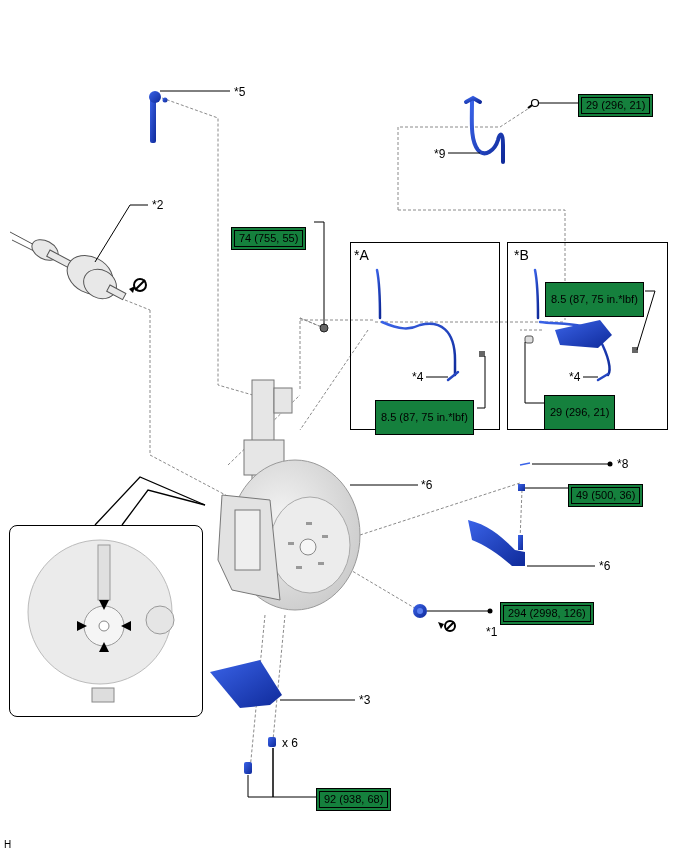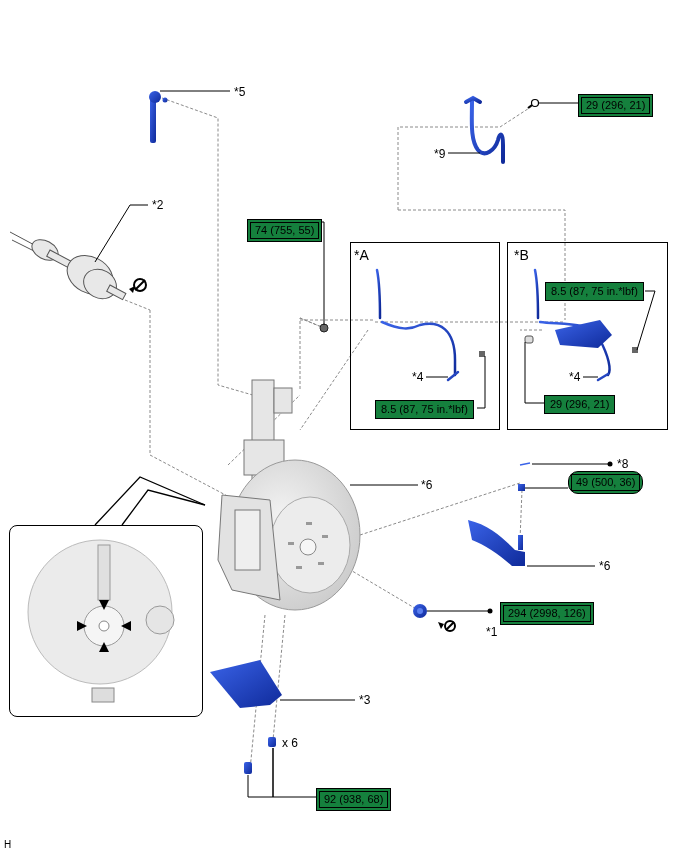--- a/index.html
+++ b/index.html
@@ -3,21 +3,21 @@
 <meta charset="utf-8">
 <style>
   html, body { margin:0; padding:0; background:#ffffff; }
   body { width:688px; height:852px; position:relative; overflow:hidden;
          font-family:"Liberation Sans", sans-serif; }
   #stage { position:absolute; left:0; top:0; width:688px; height:852px; }
   .lbl { position:absolute; font-size:12px; color:#000; line-height:14px; white-space:nowrap; }
   .lbl-big { font-size:14px; }
   .tq-box { position:absolute; border:1px solid #000; padding:2px; background:#15803d; }
   .tq-box.double > span { display:block; border:1px solid #000; padding:1px 4px; font-size:11px; line-height:13px; white-space:nowrap; }
-  .tq-box.single { padding:2px 5px; font-size:11px; line-height:13px; white-space:nowrap; }
+  .tq-box.single { padding:10px 5px; font-size:11px; line-height:13px; white-space:nowrap; }
   .frame { position:absolute; border:1px solid #000; }
 </style>
 </head>
 <body>
 
 <div id="stage">
 
   <svg width="688" height="852" style="position:absolute;left:0;top:0">
     <defs>
       <radialGradient id="discG" cx="40%" cy="40%" r="70%">
@@ -214,27 +214,27 @@
   <span class="lbl" style="left:412px;top:370px;">*4</span>
   <span class="lbl" style="left:569px;top:370px;">*4</span>
   <span class="lbl" style="left:282px;top:736px;">x 6</span>
   <span class="lbl lbl-big" style="left:354px;top:248px;">*A</span>
   <span class="lbl lbl-big" style="left:514px;top:248px;">*B</span>
   <span class="lbl" style="left:4px;top:838px;font-size:10px;">H</span>
 
   <div class="tq-box double" style="left:578px;top:94px;">
       <span>29 (296, 21)</span>
     </div>
-  <div class="tq-box double" style="left:231px;top:219px;margin-left:16px;">
+  <div class="tq-box double" style="left:231px;top:227px;">
       <span>74 (755, 55)</span>
     </div>
   <div class="tq-box single" style="left:375px;top:400px;">8.5 (87, 75 in.*lbf)</div>
   <div class="tq-box single" style="left:545px;top:282px;">8.5 (87, 75 in.*lbf)</div>
   <div class="tq-box single" style="left:544px;top:395px;">29 (296, 21)</div>
-  <div class="tq-box double" style="left:568px;top:471px;border-radius:10px;">
+  <div class="tq-box double" style="left:568px;top:484px;">
       <span>49 (500, 36)</span>
     </div>
   <div class="tq-box double" style="left:500px;top:602px;">
       <span>294 (2998, 126)</span>
     </div>
   <div class="tq-box double" style="left:316px;top:788px;">
       <span>92 (938, 68)</span>
     </div>
 </div>
 

